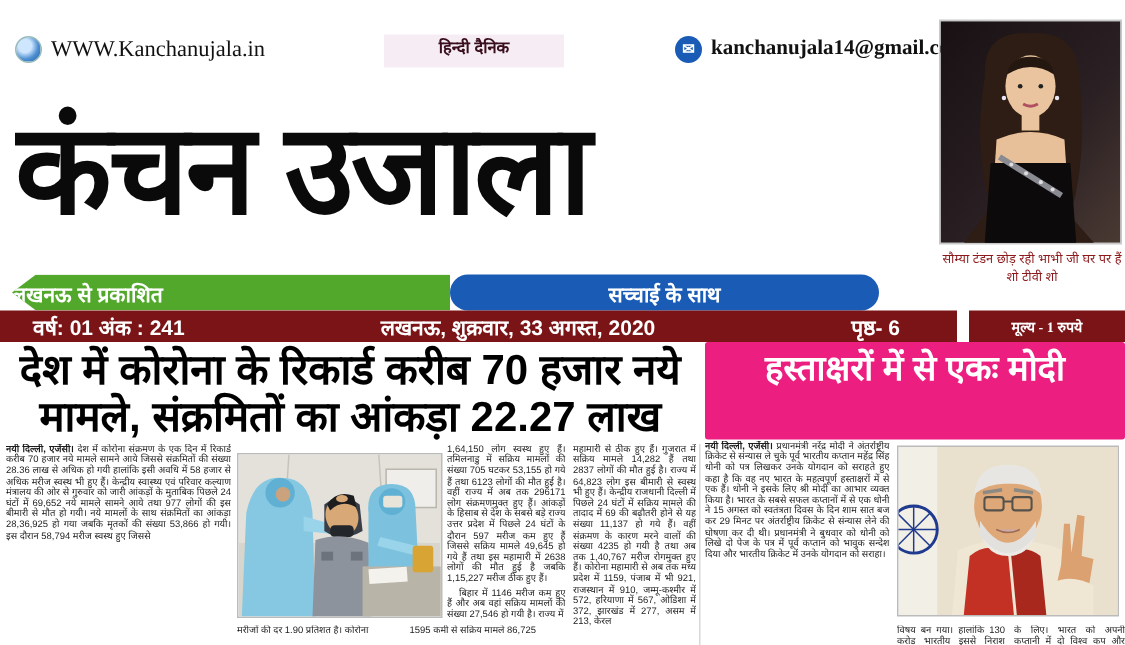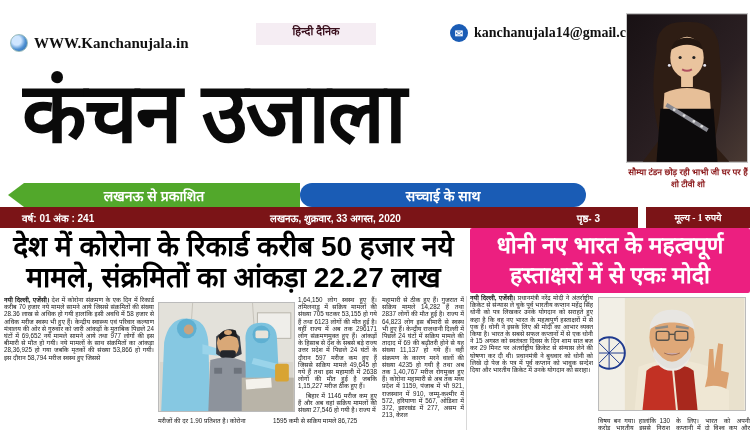--- a/index.html
+++ b/index.html
@@ -2,55 +2,55 @@
 <html><head>
 <meta charset="utf-8">
 <style>
   * { margin:0; padding:0; box-sizing:border-box; }
   html,body { width:750px; height:430px; overflow:hidden; background:#fff;
               font-family:"Liberation Sans", sans-serif; }
   #page { position:relative; width:750px; height:430px; background:#fff; overflow:hidden; }
 
   
   .site-link { position:absolute; left:10px; top:24px; display:flex; align-items:center; gap:6px;
-               font-family:"Liberation Serif", serif; font-weight:bold; font-size:15px; color:#111;margin-top:10px; }
+               font-family:"Liberation Serif", serif; font-weight:normal; font-size:15px; color:#111; }
   .globe { width:18px; height:18px; border-radius:50%;
            background:radial-gradient(circle at 35% 35%, #cfe6ff 0 30%, #4d8fd1 60%, #1f5fa8 100%);
            border:1px solid #9bb; }
   .tagline-box { position:absolute; left:256px; top:23px; width:120px; height:22px;
                  background:#f5edf3; color:#3a0f1d; font-weight:bold; font-size:11px;
                  display:flex; align-items:flex-start; justify-content:center; }
   .email-row { position:absolute; left:450px; top:24px; display:flex; align-items:center; gap:6px;
                font-family:"Liberation Serif", serif; font-weight:bold; font-size:14px; color:#111; }
   .mail-ic { width:18px; height:18px; border-radius:50%; background:#1a5cb5; color:#fff;
              display:flex; align-items:center; justify-content:center; font-size:10px; }
 
   
-  .masthead { position:absolute; left:22px; top:52px; width:636px; height:126px; overflow:hidden;
+  .masthead { position:absolute; left:10px; top:52px; width:636px; height:126px; overflow:hidden;
               font-weight:bold; font-size:84px; line-height:122px; color:#0a0a0a; white-space:nowrap;
               letter-spacing:-2px; }
 
   
   .celeb { position:absolute; left:626px; top:13px; width:124px; }
   .celeb svg { display:block; border:1px solid #c9c9c9; }
-  .celeb figcaption { margin-top:3px; text-align:center; font-weight:bold; font-size:8.5px;
+  .celeb figcaption { margin-top:3px; text-align:center; font-weight:normal; font-size:8.5px;
                       line-height:1.45; color:#8c1a1c; }
 
   
   .ribbon-green { position:absolute; left:8px; top:183px; width:292px; height:24px; background:#52a82b;
                   clip-path:polygon(16px 0, 100% 0, 100% 100%, 16px 100%, 0 50%);
                   color:#fff; font-weight:bold; font-size:14px;
-                  display:flex; align-items:center; justify-content:center; }
+                  display:flex; align-items:center; justify-content:flex-start; }
   .ribbon-blue { position:absolute; left:300px; top:183px; width:286px; height:24px; background:#1a5cb5;
                  border-radius:13px; color:#fff; font-weight:bold; font-size:14px;
                  display:flex; align-items:center; justify-content:center; }
 
   
   .issue-bar { position:absolute; left:0; top:207px; width:638px; height:21px; background:#7b1417;
-               color:#fff; font-weight:bold; font-size:10px;
+               color:#fff; font-weight:bold; font-size:14px;
                display:flex; align-items:center; justify-content:space-between;
                padding:0 38px 0 22px; }
   .price-seg { position:absolute; left:646px; top:207px; width:104px; height:21px; background:#7b1417;
                color:#fff; font-weight:bold; font-size:9.5px;
                display:flex; align-items:center; justify-content:center;font-family:Liberation Serif, serif; }
 
   
   .main-headline { position:absolute; left:2px; top:231px; width:463px; height:64px;
                    font-weight:bold; font-size:28px; line-height:31px; color:#000; text-align:center; }
   .pink-headline { position:absolute; left:470px; top:228px; width:280px; height:65px; background:#ec1f80;
@@ -131,33 +131,32 @@
   <div class="ribbon-green">
     <span>लखनऊ से प्रकाशित</span>
   </div>
   <div class="ribbon-blue">
     <span>सच्चाई के साथ</span>
   </div>
 
   <div class="issue-bar">
     <span>वर्ष: 01  अंक : 241</span>
     <span>लखनऊ, शुक्रवार, 33 अगस्त, 2020</span>
-    <span>पृष्ठ- 3</span>
+    <span>पृष्ठ- 6</span>
   </div>
   <div class="price-seg">
     <span>मूल्य - 1 रुपये</span>
   </div>
 
   <h1 class="main-headline">
-    <span style="display:block">देश में कोरोना के रिकार्ड करीब 50 हजार नये</span>
+    <span style="display:block">देश में कोरोना के रिकार्ड करीब 70 हजार नये</span>
     <span style="display:block">मामले, संक्रमितों का आंकड़ा 22.27 लाख</span>
   </h1>
 
   <h2 class="pink-headline">
-    <span style="display:block">धोनी नए भारत के महत्वपूर्ण</span>
     <span style="display:block">हस्ताक्षरों में से एकः मोदी</span>
   </h2>
 
   <div id="col1" class="colbox">
     <p class="body-text">
       <span class="dateline">नयी दिल्ली, एजेंसी।</span>
       <span>देश में कोरोना संक्रमण के एक दिन में रिकार्ड करीब 70 हजार नये मामले सामने आये जिससे संक्रमितों की संख्या 28.36 लाख से अधिक हो गयी हालांकि इसी अवधि में 58 हजार से अधिक मरीज स्वस्थ भी हुए हैं। केन्द्रीय स्वास्थ्य एवं परिवार कल्याण मंत्रालय की ओर से गुरुवार को जारी आंकड़ों के मुताबिक पिछले 24 घंटों में 69,652 नये मामले सामने आये तथा 977 लोगों की इस बीमारी से मौत हो गयी। नये मामलों के साथ संक्रमितों का आंकड़ा 28,36,925 हो गया जबकि मृतकों की संख्या 53,866 हो गयी। इस दौरान 58,794 मरीज स्वस्थ हुए जिससे</span>
     </p>
   </div>
 

